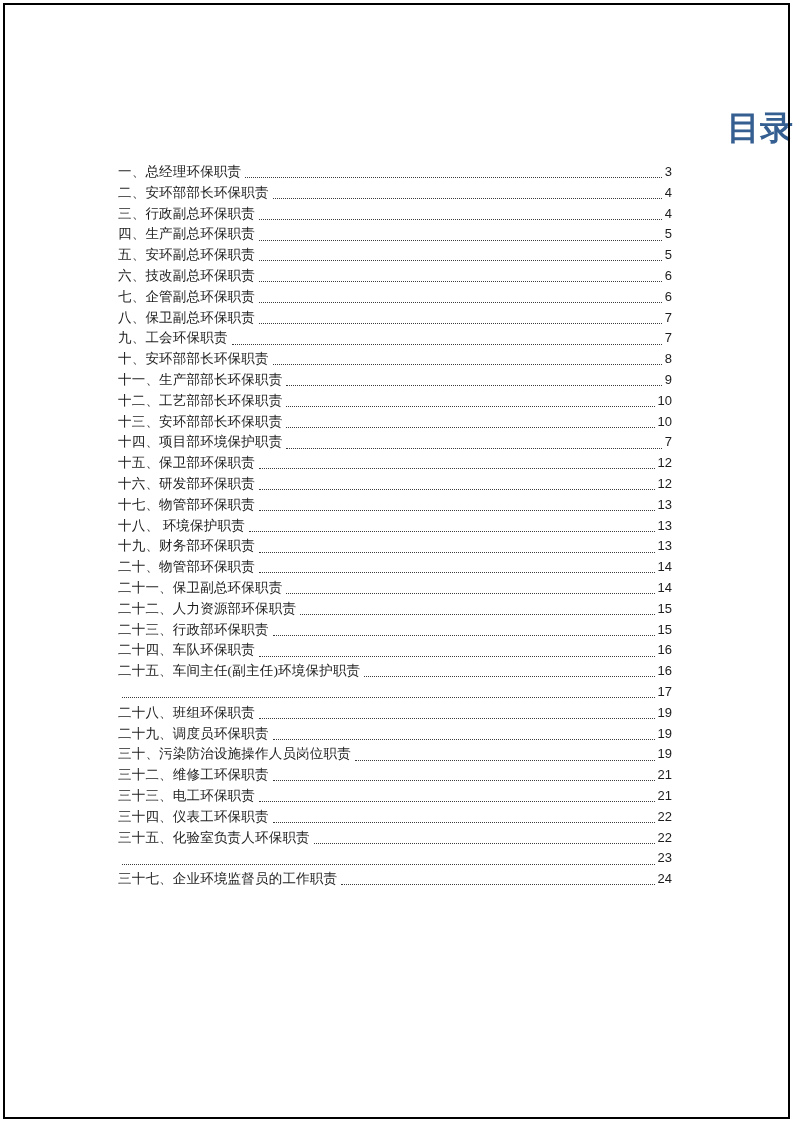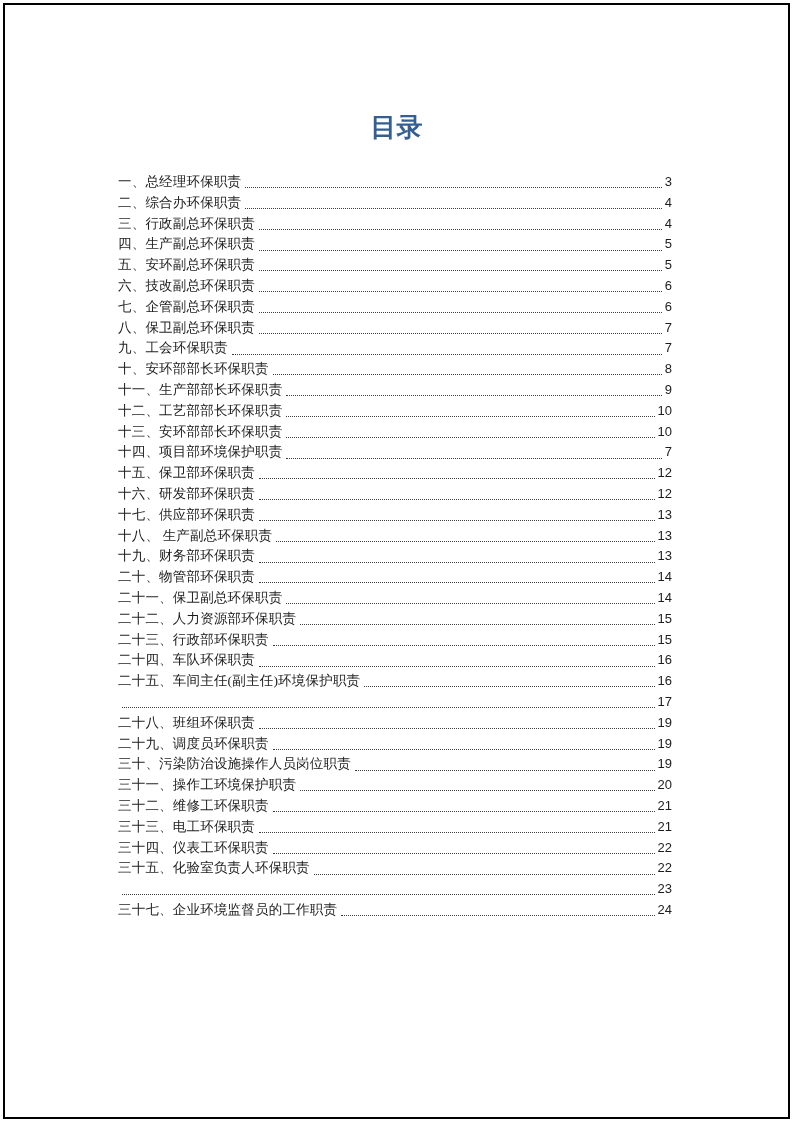--- a/index.html
+++ b/index.html
@@ -12,28 +12,28 @@
     color: #1c1c1c;
   }
   .page-frame {
     position: absolute;
     left: 3px; top: 3px; right: 3px; bottom: 3px;
     border: 2px solid #000000;
     pointer-events: none;
   }
   .doc-title {
     margin: 106px 0 0 0;
-    text-align: center;
-    font-size: 26px;
+    text-align: right;
+    font-size: 33px;
     font-weight: bold;
     line-height: 44px;
     font-family: "Liberation Serif", serif;
   }
   .toc {
-    margin: 22px 0 0 118px;
+    margin: 12px 0 0 118px;
     width: 554px;
   }
   .toc-row {
     display: flex;
     align-items: baseline;
     height: 20.8px;
     line-height: 20.8px;
     font-size: 13.5px;
     white-space: nowrap;
   }
@@ -62,21 +62,21 @@
 
 <h1 class="doc-title" style="color: rgb(54, 95, 145);">目录</h1>
 
 <div class="toc">
     <div class="toc-row">
       <span class="toc-label">一、总经理环保职责</span>
       <span class="toc-dots"></span>
       <span class="toc-page">3</span>
     </div>
     <div class="toc-row">
-      <span class="toc-label">二、综合办环保职责</span>
+      <span class="toc-label">二、安环部部长环保职责</span>
       <span class="toc-dots"></span>
       <span class="toc-page">4</span>
     </div>
     <div class="toc-row">
       <span class="toc-label">三、行政副总环保职责</span>
       <span class="toc-dots"></span>
       <span class="toc-page">4</span>
     </div>
     <div class="toc-row">
       <span class="toc-label">四、生产副总环保职责</span>
@@ -137,26 +137,26 @@
       <span class="toc-label">十五、保卫部环保职责</span>
       <span class="toc-dots"></span>
       <span class="toc-page">12</span>
     </div>
     <div class="toc-row">
       <span class="toc-label">十六、研发部环保职责</span>
       <span class="toc-dots"></span>
       <span class="toc-page">12</span>
     </div>
     <div class="toc-row">
-      <span class="toc-label">十七、供应部环保职责</span>
+      <span class="toc-label">十七、物管部环保职责</span>
       <span class="toc-dots"></span>
       <span class="toc-page">13</span>
     </div>
     <div class="toc-row">
-      <span class="toc-label">十八、 生产副总环保职责</span>
+      <span class="toc-label">十八、 环境保护职责</span>
       <span class="toc-dots"></span>
       <span class="toc-page">13</span>
     </div>
     <div class="toc-row">
       <span class="toc-label">十九、财务部环保职责</span>
       <span class="toc-dots"></span>
       <span class="toc-page">13</span>
     </div>
     <div class="toc-row">
       <span class="toc-label">二十、物管部环保职责</span>
@@ -201,25 +201,20 @@
       <span class="toc-label">二十九、调度员环保职责</span>
       <span class="toc-dots"></span>
       <span class="toc-page">19</span>
     </div>
     <div class="toc-row">
       <span class="toc-label">三十、污染防治设施操作人员岗位职责</span>
       <span class="toc-dots"></span>
       <span class="toc-page">19</span>
     </div>
     <div class="toc-row">
-      <span class="toc-label">三十一、操作工环境保护职责</span>
-      <span class="toc-dots"></span>
-      <span class="toc-page">20</span>
-    </div>
-    <div class="toc-row">
       <span class="toc-label">三十二、维修工环保职责</span>
       <span class="toc-dots"></span>
       <span class="toc-page">21</span>
     </div>
     <div class="toc-row">
       <span class="toc-label">三十三、电工环保职责</span>
       <span class="toc-dots"></span>
       <span class="toc-page">21</span>
     </div>
     <div class="toc-row">

